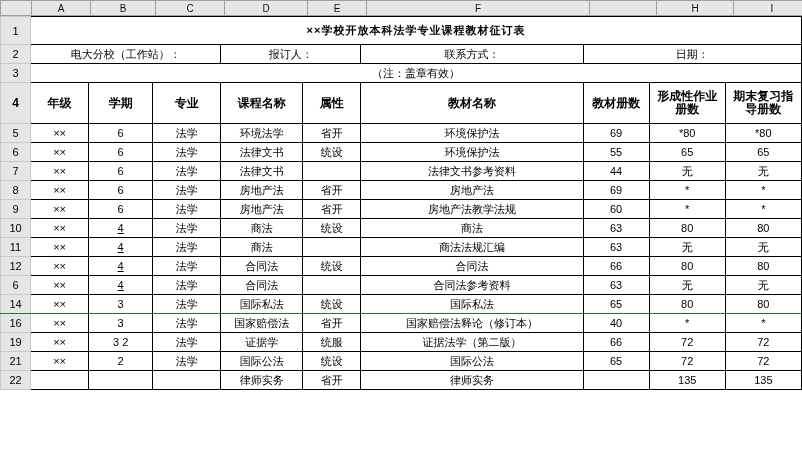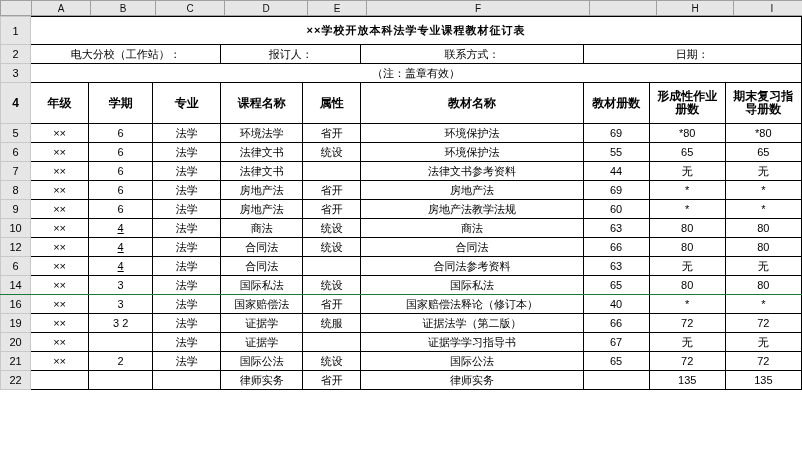--- a/index.html
+++ b/index.html
@@ -193,20 +193,32 @@
           <td class="cellb ctr"><span class="u">4</span></td>
           <td class="cellb ctr">法学</td>
           <td class="cellb ctr">商法</td>
           <td class="cellb ctr">统设</td>
           <td class="cellb ctr">商法</td>
           <td class="cellb ctr">63</td>
           <td class="cellb ctr">80</td>
           <td class="cellb ctr">80</td>
         </tr>
         <tr>
+          <td class="rowhead" style="height: 18px;">11</td>
+          <td class="cellb ctr">××</td>
+          <td class="cellb ctr"><span class="u">4</span></td>
+          <td class="cellb ctr">法学</td>
+          <td class="cellb ctr">商法</td>
+          <td class="cellb ctr"></td>
+          <td class="cellb ctr">商法法规汇编</td>
+          <td class="cellb ctr">63</td>
+          <td class="cellb ctr">无</td>
+          <td class="cellb ctr">无</td>
+        </tr>
+        <tr>
           <td class="rowhead" style="height: 18px;">12</td>
           <td class="cellb ctr">××</td>
           <td class="cellb ctr"><span class="u">4</span></td>
           <td class="cellb ctr">法学</td>
           <td class="cellb ctr">合同法</td>
           <td class="cellb ctr">统设</td>
           <td class="cellb ctr">合同法</td>
           <td class="cellb ctr">66</td>
           <td class="cellb ctr">80</td>
           <td class="cellb ctr">80</td>
@@ -253,32 +265,20 @@
           <td class="cellb ctr">3    2</td>
           <td class="cellb ctr">法学</td>
           <td class="cellb ctr">证据学</td>
           <td class="cellb ctr">统服</td>
           <td class="cellb ctr">证据法学（第二版）</td>
           <td class="cellb ctr">66</td>
           <td class="cellb ctr">72</td>
           <td class="cellb ctr">72</td>
         </tr>
         <tr>
-          <td class="rowhead" style="height: 18px;">20</td>
-          <td class="cellb ctr">××</td>
-          <td class="cellb ctr"></td>
-          <td class="cellb ctr">法学</td>
-          <td class="cellb ctr">证据学</td>
-          <td class="cellb ctr"></td>
-          <td class="cellb ctr">证据学学习指导书</td>
-          <td class="cellb ctr">67</td>
-          <td class="cellb ctr">无</td>
-          <td class="cellb ctr">无</td>
-        </tr>
-        <tr>
           <td class="rowhead" style="height: 18px;">21</td>
           <td class="cellb ctr">××</td>
           <td class="cellb ctr">2</td>
           <td class="cellb ctr">法学</td>
           <td class="cellb ctr">国际公法</td>
           <td class="cellb ctr">统设</td>
           <td class="cellb ctr">国际公法</td>
           <td class="cellb ctr">65</td>
           <td class="cellb ctr">72</td>
           <td class="cellb ctr">72</td>

